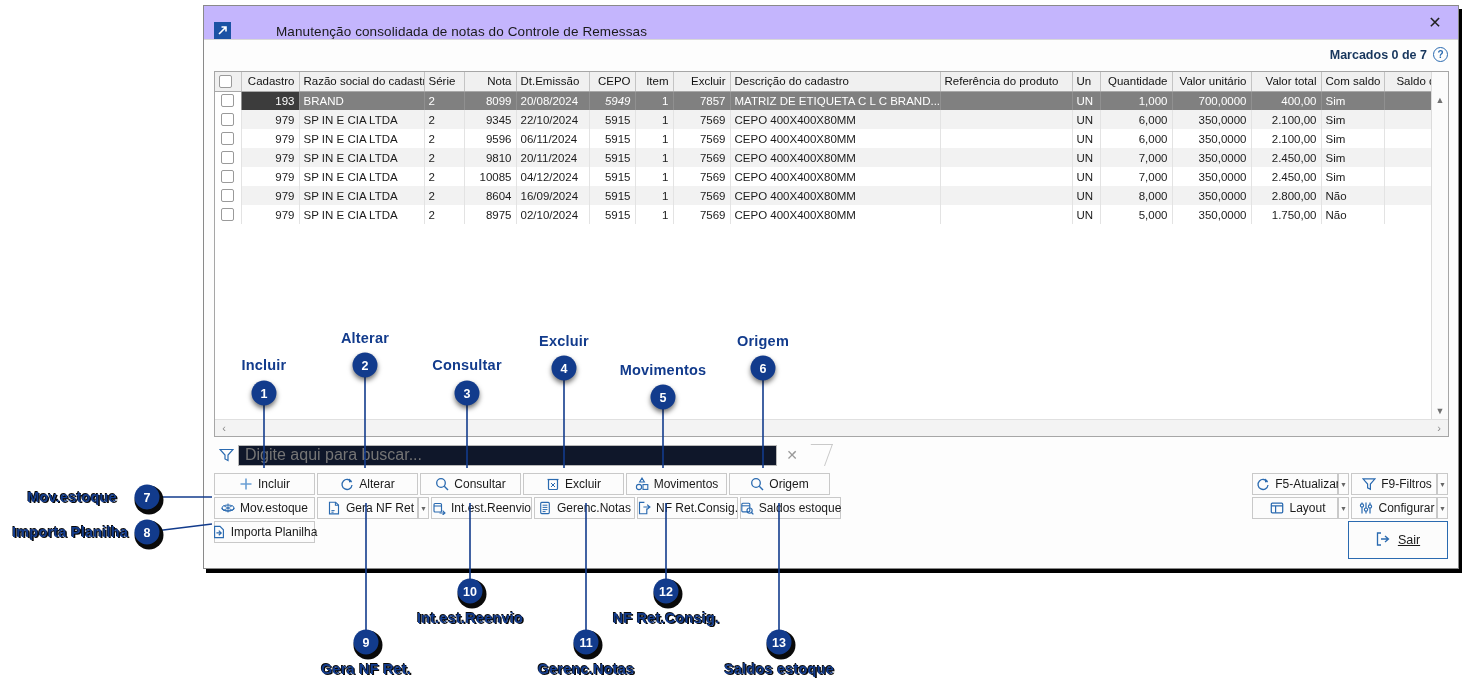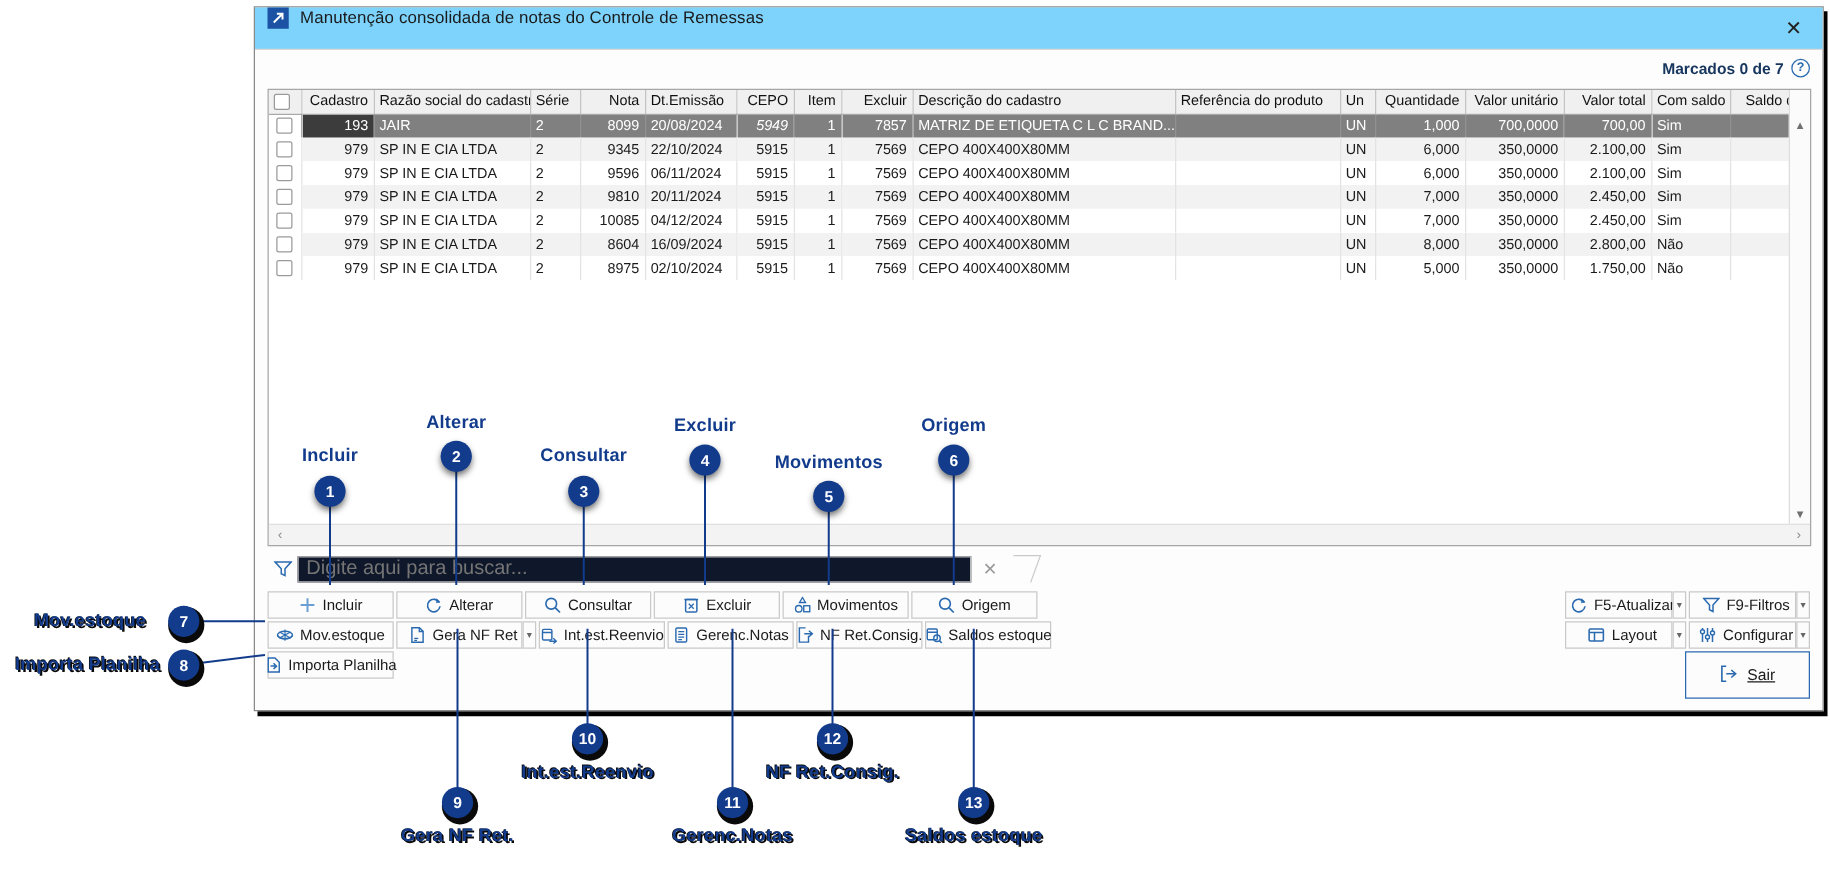--- a/index.html
+++ b/index.html
@@ -16,23 +16,23 @@
   #dialog {
     position: absolute; left: 203px; top: 5px;
     width: 1256px; height: 564px;
     background: #fdfdfd;
     border: 1px solid #8a8a8a;
     box-shadow: 3px 4px 0 0 #000000;
     z-index: 5;
   }
   #titlebar {
     position: relative; height: 34px;
-    background: #7dd3fc;
+    background: #c4b5fd;
     border-bottom: 1px solid #d8d8d8;
-    display: flex; align-items: flex-start;
+    display: flex; align-items: flex-end; gap: 36px;
   }
   .tb-icon {
     width: 17px; height: 17px; margin-left: 10px; margin-right: 9px;
     background: #1b52a4; position: relative; flex: none;
   }
   .tb-icon svg { position: absolute; left: 2px; top: 2px; }
   #title-text {
     font-size: 13.5px; color: #1a1a1a; letter-spacing: .1px;
   }
   #close-btn {
@@ -229,33 +229,33 @@
               <th class="r" style="width: 79px;">Valor unitário</th>
               <th class="r" style="width: 70px;">Valor total</th>
               <th class="" style="width: 63px;">Com saldo</th>
               <th class="r" style="width: 84px;">Saldo qtd NF</th>
             </tr>
         </thead>
         <tbody id="brow">
             <tr class="sel">
               <td class="cbcol" style="width: 26px;"><span class="chk"></span></td>
               <td class="r focused" style="width: 58px;">193</td>
-              <td class="" style="width: 125px;">JAIR</td>
+              <td class="" style="width: 125px;">BRAND</td>
               <td class="" style="width: 40px;">2</td>
               <td class="r" style="width: 52px;">8099</td>
               <td class="" style="width: 73px;">20/08/2024</td>
               <td class="r" style="width: 46px; font-style: italic;">5949</td>
               <td class="r" style="width: 38px;">1</td>
               <td class="r" style="width: 57px;">7857</td>
               <td class="" style="width: 210px;">MATRIZ DE ETIQUETA C  L  C  BRAND...</td>
               <td class="" style="width: 132px;"></td>
               <td class="" style="width: 28px;">UN</td>
               <td class="r" style="width: 72px;">1,000</td>
               <td class="r" style="width: 79px;">700,0000</td>
-              <td class="r" style="width: 70px;">700,00</td>
+              <td class="r" style="width: 70px;">400,00</td>
               <td class="" style="width: 63px;">Sim</td>
               <td class="r" style="width: 84px;">1,000</td>
             </tr>
             <tr class="even">
               <td class="cbcol" style="width: 26px;"><span class="chk"></span></td>
               <td class="r" style="width: 58px;">979</td>
               <td class="" style="width: 125px;">SP        IN E CIA LTDA</td>
               <td class="" style="width: 40px;">2</td>
               <td class="r" style="width: 52px;">9345</td>
               <td class="" style="width: 73px;">22/10/2024</td>

